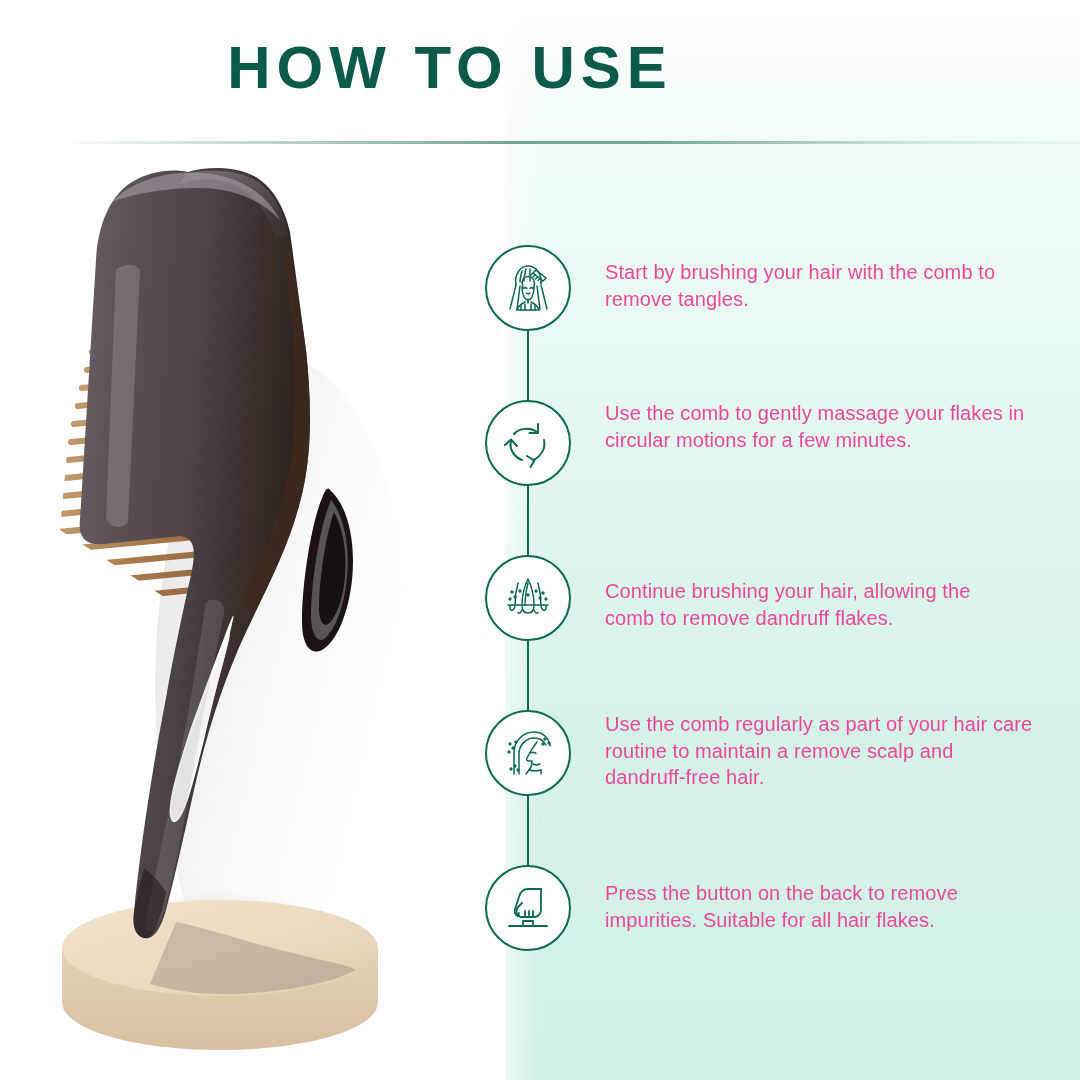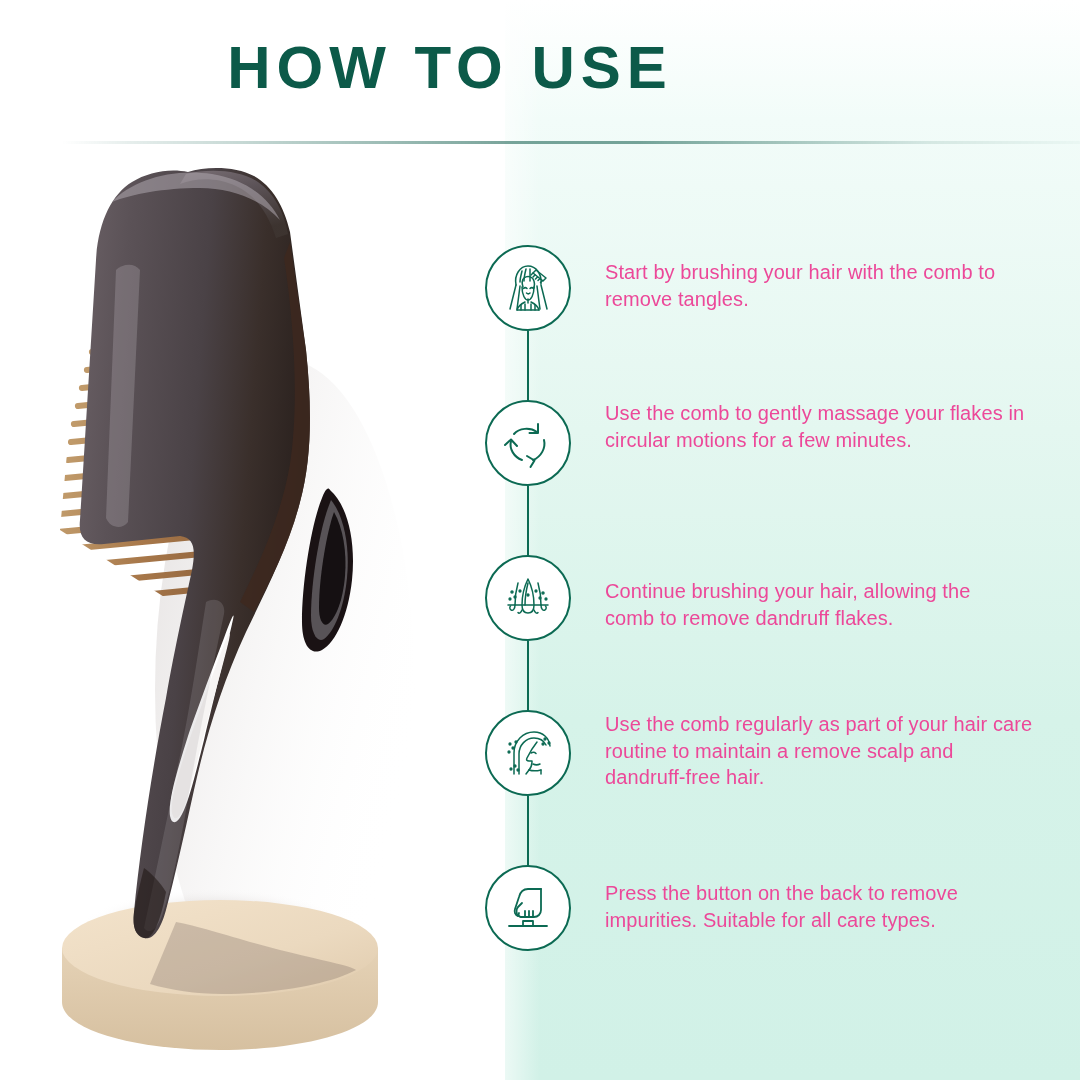--- a/index.html
+++ b/index.html
@@ -419,17 +419,17 @@
             <path d="M26 38 L26 32"></path>
             <path d="M30 38 L30 32"></path>
             <path d="M34 38 L34 32"></path>
 
             <path d="M10 47 L48 47"></path>
 
             <path d="M24 47 L24 42 L34 42 L34 47"></path>
           </g>
         </svg>
       </div>
-      <div class="step-text" style="left:605px; top:880px; width:430px;">Press the button on the back to remove impurities. Suitable for all care types.</div>
+      <div class="step-text" style="left:605px; top:880px; width:430px;">Press the button on the back to remove impurities. Suitable for all hair flakes.</div>
     </div>
 
   </div>
 </div>
 
 </body></html>

